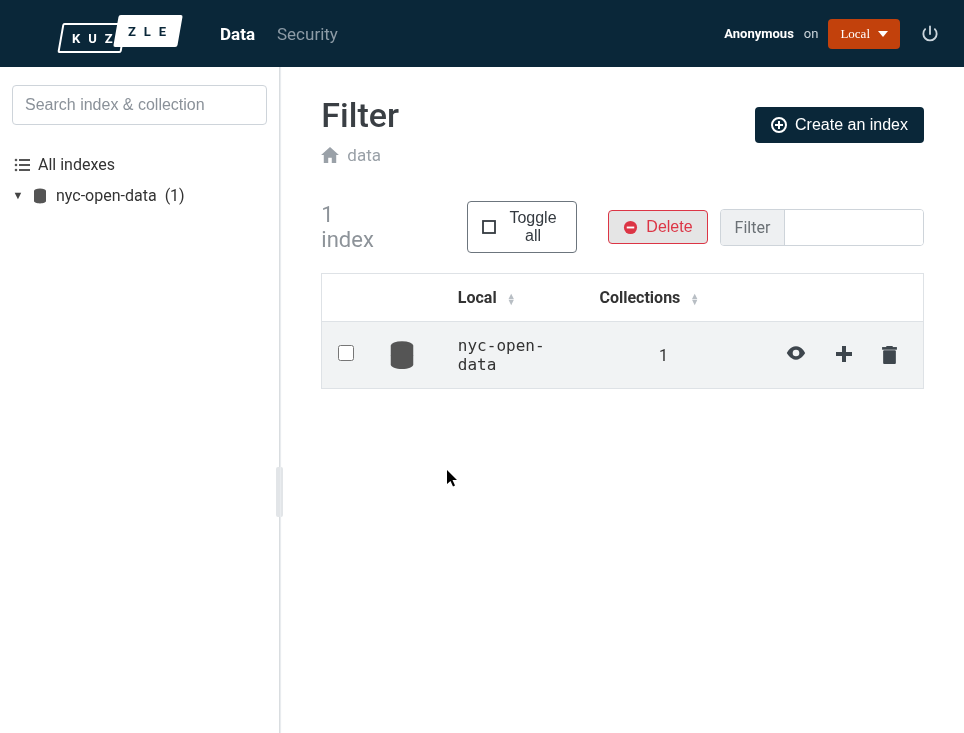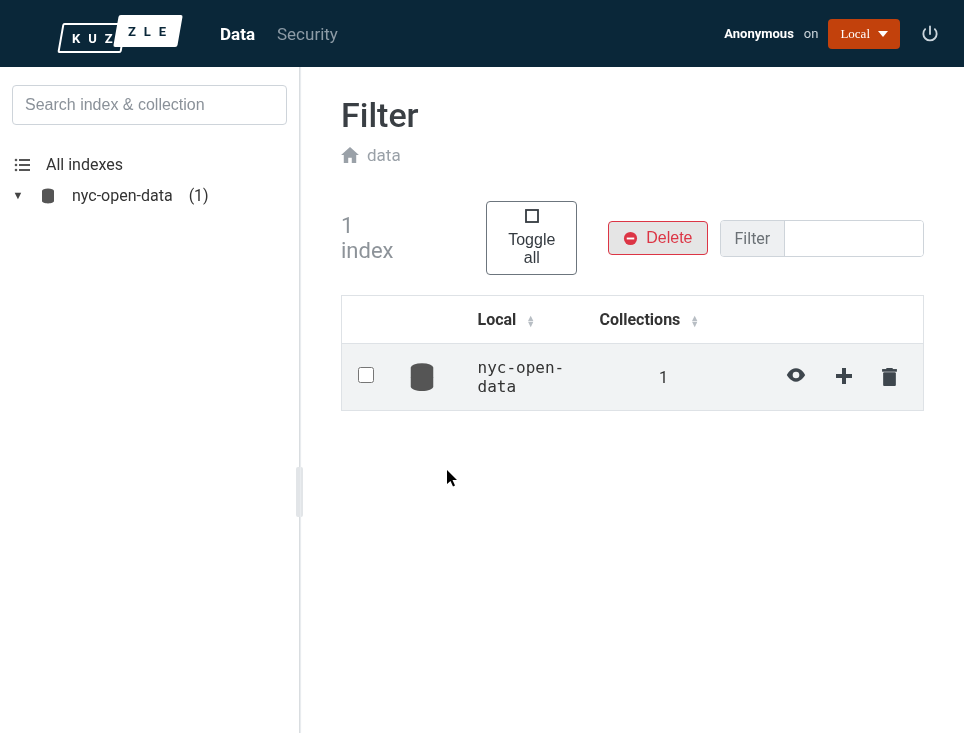--- a/index.html
+++ b/index.html
@@ -126,21 +126,21 @@
     border: 1px solid #ced4da;
     border-radius: 4px;
     color: #495057;
   }
   .search-box input::placeholder { color: #8a9199; }
 
   .tree { margin-top: 24px; }
   .tree-row {
     display: flex;
     align-items: center;
-    gap: 16px;
+    gap: 8px;
     padding: 6px 2px;
     cursor: pointer;
     color: #333;
     font-size: 16px;
   }
   .tree-row.index { padding-left: 0; }
   .tree-row.collection { padding-left: 36px; }
   .tree-icon { width: 16px; display: inline-flex; justify-content: center; color: #555; }
   .caret { width: 12px; display: inline-flex; justify-content: center; color: #444; font-size: 11px; }
 
@@ -195,21 +195,20 @@
     background: #fff;
     border: 1px solid #6c757d;
     color: #343a40;
     border-radius: 4px;
     padding: 7px 14px;
     font-size: 16px;
     display: inline-flex;
     align-items: center;
     gap: 8px;
     cursor: pointer;
-    flex-direction: column;
   }
   .btn-outline-danger {
     background: #e5e5e5;
     border: 1px solid #dc3545;
     color: #dc3545;
     border-radius: 4px;
     padding: 7px 14px;
     font-size: 16px;
     display: inline-flex;
     align-items: center;
@@ -370,20 +369,29 @@
         <h1 class="page-title">Filter</h1>
         <div class="breadcrumb">
           <span>
             <svg width="18" height="16" viewBox="0 0 20 18" fill="currentColor">
               <path d="M10 0 L20 9 H17 V18 H12 V12 H8 V18 H3 V9 H0 Z"></path>
             </svg>
           </span>
           <span>data</span>
         </div>
       </div>
+      <button class="btn-primary">
+        <span>
+          <svg width="16" height="16" viewBox="0 0 16 16" fill="none" stroke="currentColor" stroke-width="2">
+            <circle cx="8" cy="8" r="7"></circle>
+              <path d="M8 4v8M4 8h8"></path>
+          </svg>
+        </span>
+        <span>Create an index</span>
+      </button>
     </div>
 
     <div class="toolbar">
       <span class="count">1 index</span>
       <button class="btn-outline">
         <span>
           <svg width="14" height="14" viewBox="0 0 14 14" fill="none" stroke="currentColor" stroke-width="1.8">
               <rect x="1" y="1" width="12" height="12"></rect>
             </svg>
         </span>

